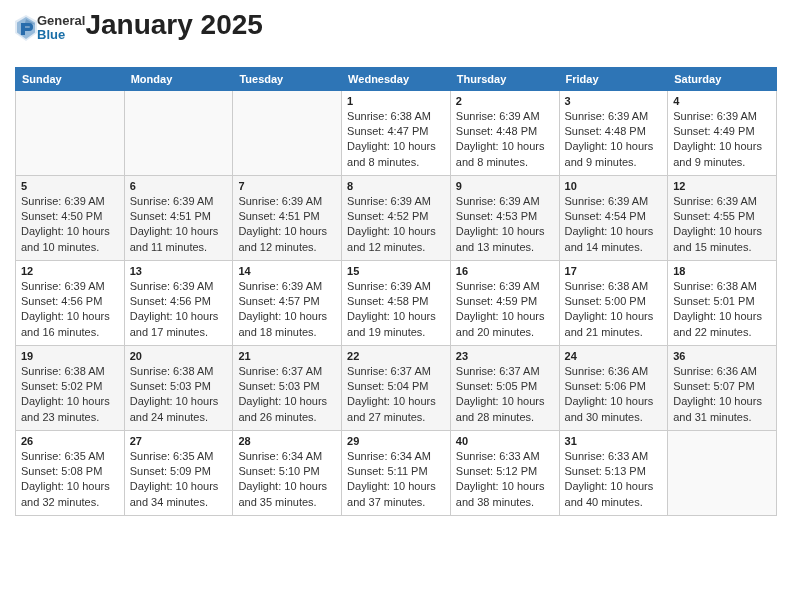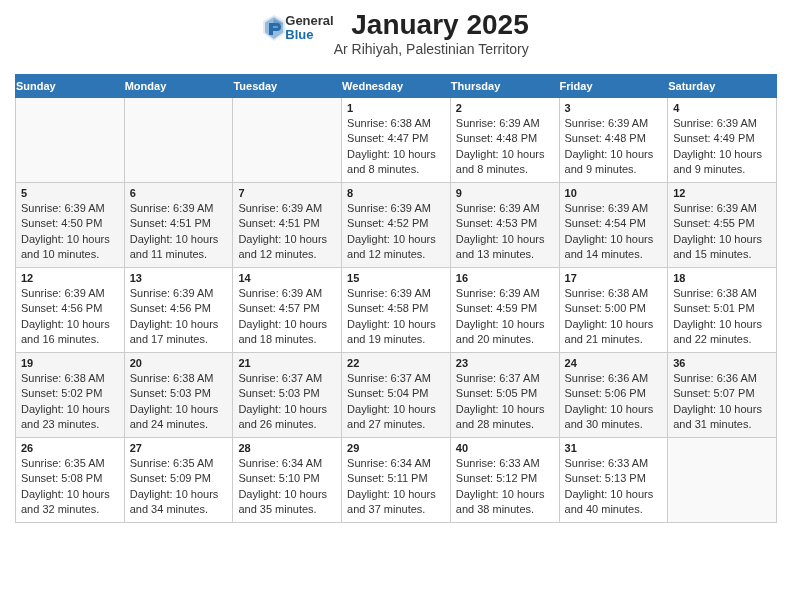--- a/index.html
+++ b/index.html
@@ -11,22 +11,22 @@
       overflow: hidden;
     }
     .page {
       width: 792px;
       min-height: 612px;
       padding: 10px 15px 10px 15px;
     }
     .header {
       display: flex;
       align-items: flex-start;
-      justify-content: center;
-      margin-bottom: 17px;
+      justify-content: flex-start;
+      margin-bottom: 24px;
     }
     .logo {
       display: flex;
       align-items: center;
       margin-top: 4px;
     }
     .logo-text {
       display: flex;
       flex-direction: column;
       font-size: 13px;
@@ -50,21 +50,21 @@
     }
     .calendar {
       width: 100%;
       border-collapse: collapse;
       font-size: 10px;
     }
     .calendar thead th {
       background: #2e75b6;
       color: #fff;
       text-align: left;
-      padding: 5px 0;
+      padding: 5px 6px;
       font-size: 11px;
       font-weight: bold;
       border: 1px solid #2e75b6;
       margin-top: 9px;
     }
     .calendar tbody td {
       border: 1px solid #ccc;
       vertical-align: top;
       padding: 4px 5px;
       width: calc(100% / 7);
@@ -101,21 +101,20 @@
         <path d="M6,8 L14,8 Q18,8 18,12 Q18,16 14,16 L10,16 L10,20 L6,20 Z M10,12 L10,13 L14,13 Q15,13 15,12 Q15,11 14,11 L10,11Z" fill="#2e75b6"></path>
         <path d="M11,4 L20,9 L20,9.5 L14,8 Q18,8 18,12 Q18,16 14,16 L10,16 L10,20 L6,20 L6,8 L10,8 L10,8 Z" fill="#1a5a96" opacity="0.3"></path>
       </svg>
       <div class="logo-text">
         <span class="logo-general">General</span>
         <span class="logo-blue">Blue</span>
       </div>
     </div>
     <div class="title-block">
       <div class="cal-title">January 2025</div>
-      <div class="cal-subtitle">Ar Rihiyah, Palestinian Territory</div>
     </div>
   </div>
 
   <table class="calendar">
     <thead>
       <tr>
       <th>Sunday</th>
           <th>Monday</th>
           <th>Tuesday</th>
           <th>Wednesday</th>

